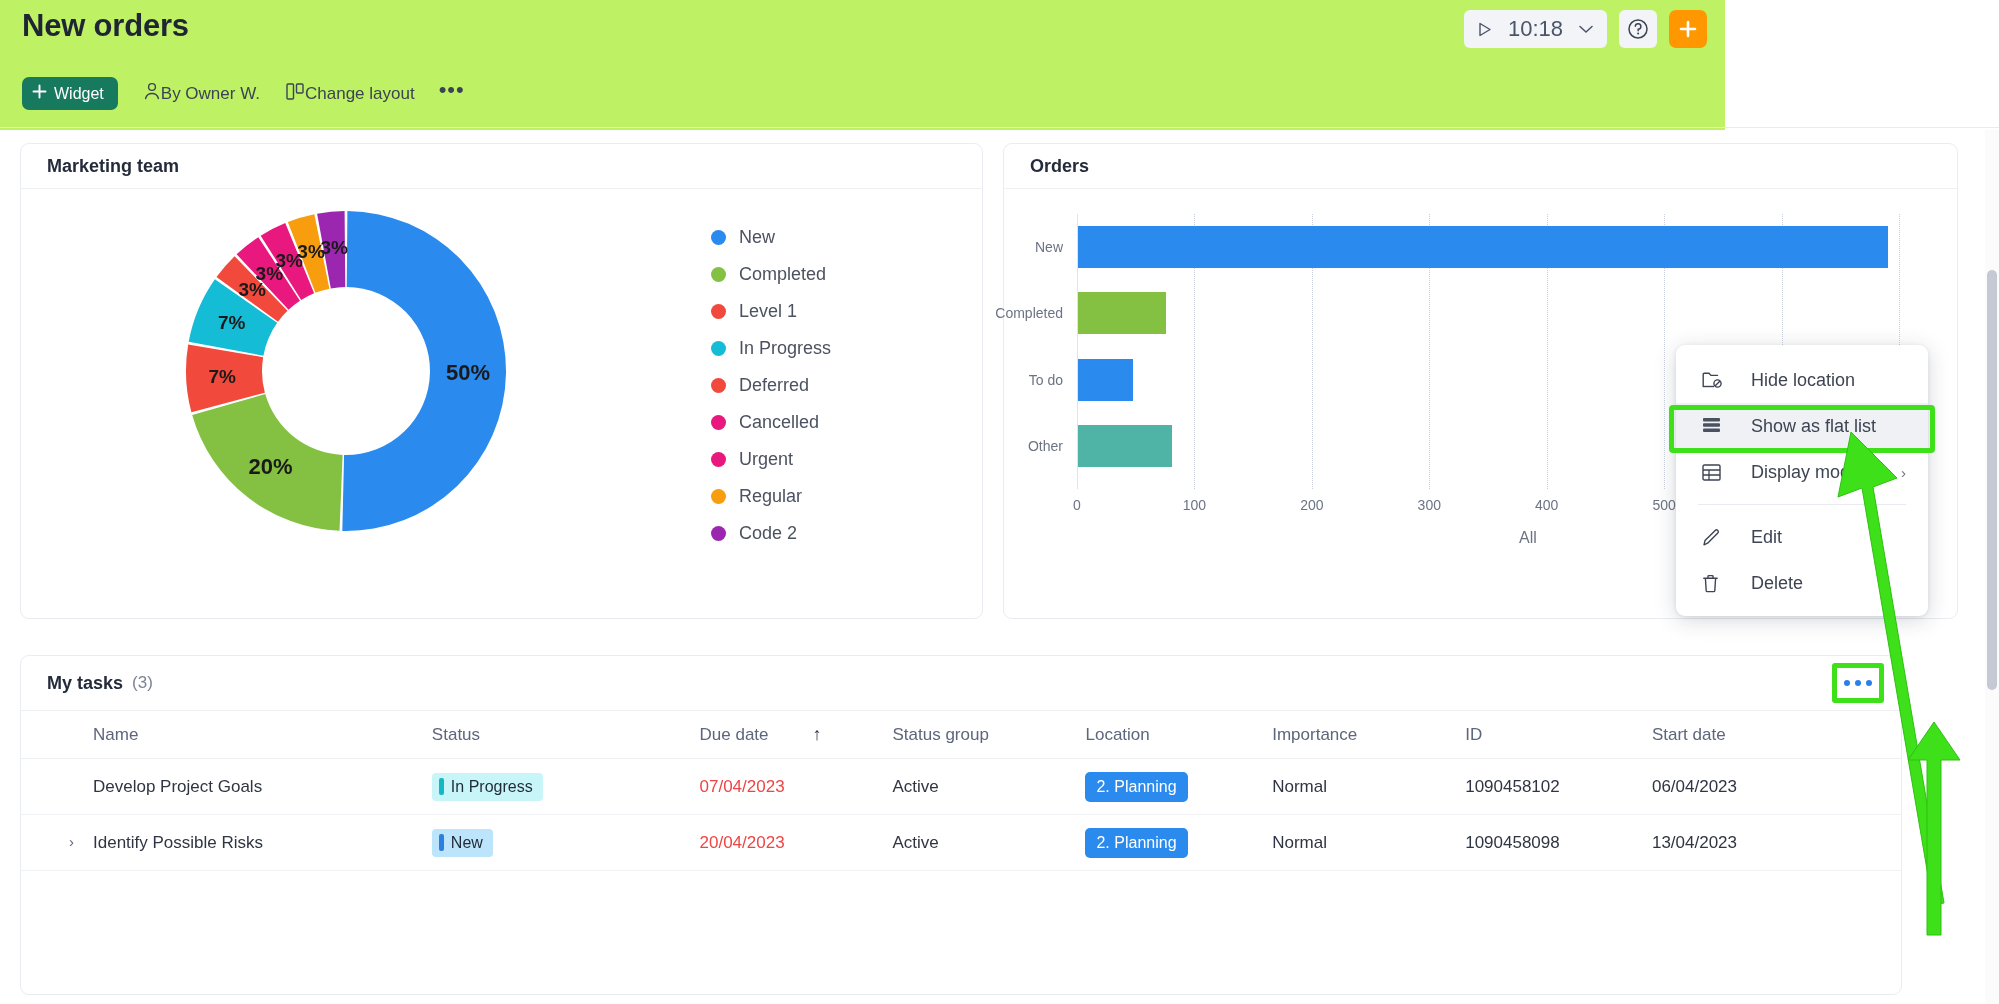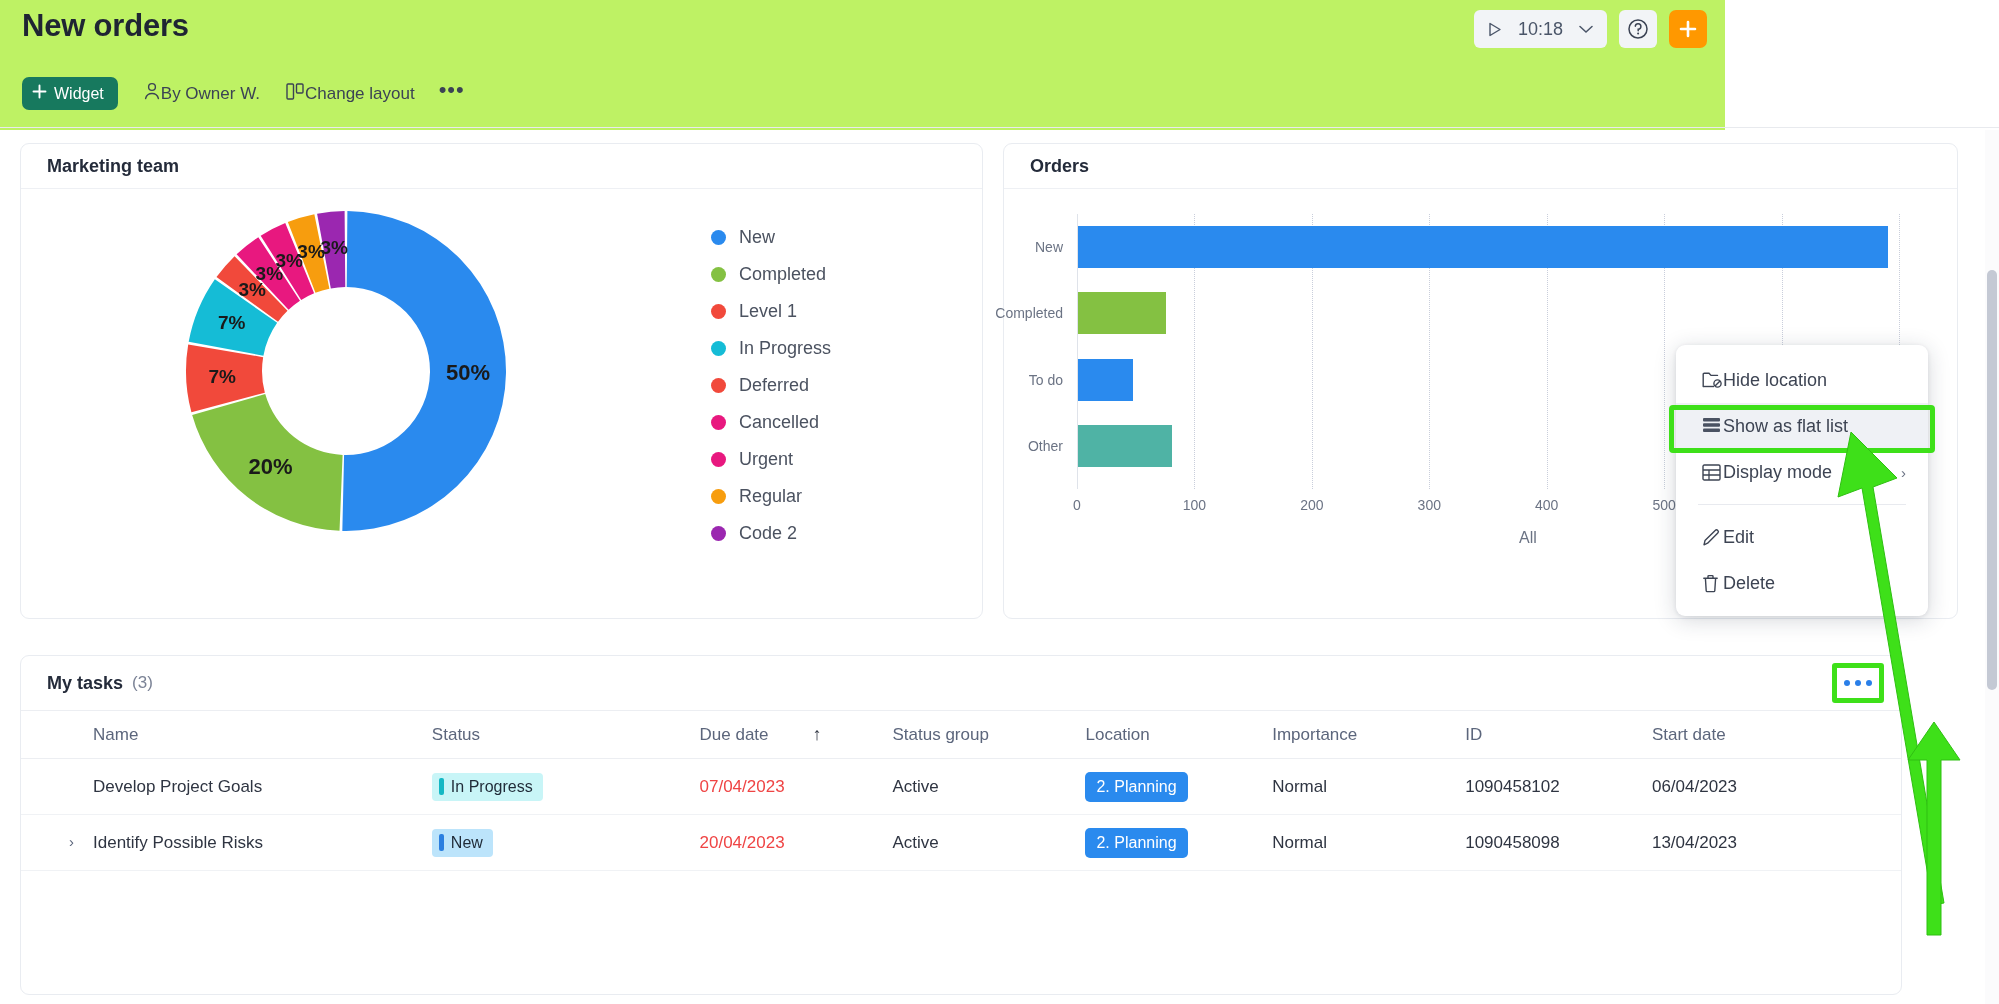--- a/index.html
+++ b/index.html
@@ -28,21 +28,21 @@
   .time-group {
     display: flex; align-items: center;
     background: #f2f4f7; border-radius: 6px; height: 38px;
     padding: 0 4px;
   }
   .tg-btn {
     width: 34px; height: 34px; display: flex; align-items: center;
     justify-content: center; border-radius: 5px; cursor: pointer;
   }
   .tg-time {
-    font-size: 18px; color: #4a5568; padding: 0 6px; min-width: 52px;
+    font-size: 22px; color: #4a5568; padding: 0 6px; min-width: 52px;
     text-align: center; cursor: pointer;
   }
   .help-btn {
     width: 38px; height: 38px; background: #f2f4f7; border-radius: 6px;
     display: flex; align-items: center; justify-content: center; cursor: pointer;
   }
   .plus-btn {
     width: 38px; height: 38px; background: #ff9800; border-radius: 7px;
     display: flex; align-items: center; justify-content: center; cursor: pointer;
   }
@@ -130,21 +130,21 @@
   }
 
   
   .ctxmenu {
     position: absolute; left: 1676px; top: 345px; width: 252px;
     background: #ffffff; border-radius: 9px;
     box-shadow: 0 4px 22px rgba(30,40,60,0.18), 0 1px 4px rgba(30,40,60,0.10);
     padding: 12px 0 10px 0; z-index: 40;
   }
   .ctx-item {
-    height: 46px; display: flex; align-items: center; gap: 1px;
+    height: 46px; display: flex; align-items: center; gap: 29px;
     padding-left: 26px; font-size: 18px; color: #3d4453; cursor: pointer;
     position: relative;
   }
   .ctx-item.sel { background: #eff1f5; }
   .ctx-item .chev { position: absolute; right: 22px; color: #6b7384; font-size: 15px; }
   .ctx-sep { height: 1px; background: #e8eaef; margin: 9px 22px; }
   .ctx-highlight {
     position: absolute; left: 1669px; top: 405px; width: 266px; height: 48px;
     border: 5px solid #3ee019; border-radius: 4px; z-index: 41; pointer-events: none;
   }

